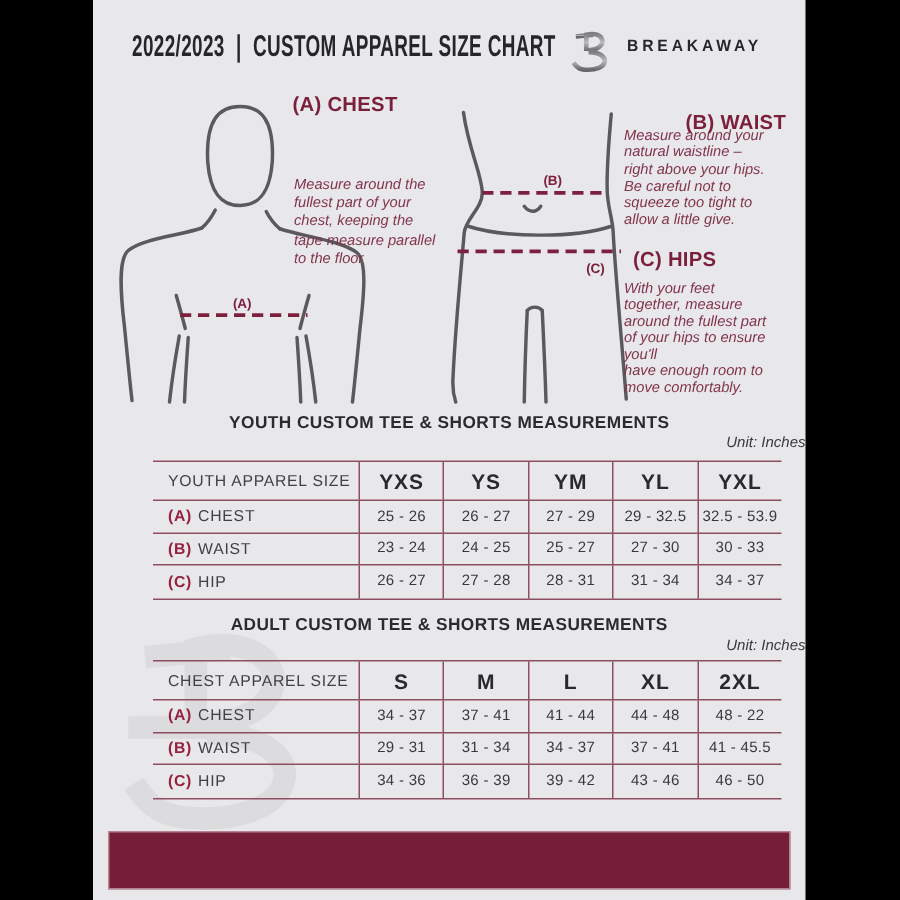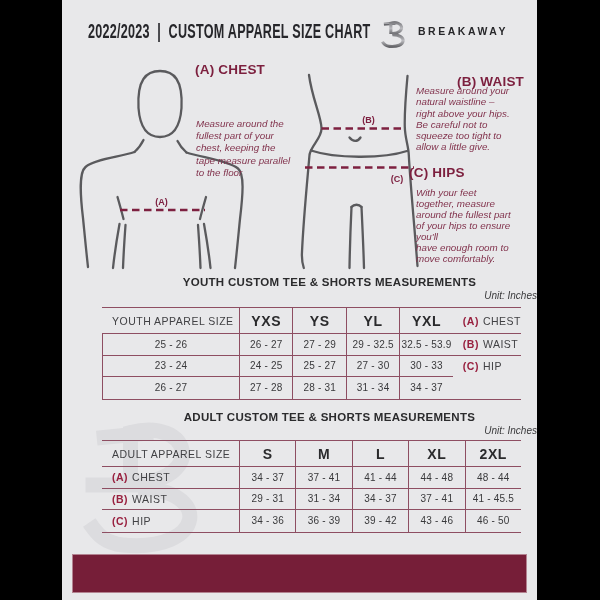--- a/index.html
+++ b/index.html
@@ -25,28 +25,28 @@
     transform:scaleX(.95); transform-origin:left top;
   }
   
   .sec-h { position:absolute; font-size:13.5px; font-weight:bold; color:#7c1f3e; letter-spacing:.2px; white-space:nowrap; }
   .sec-p { position:absolute; font-size:9.8px; font-style:italic; color:#82334d; white-space:pre-line; }
   .p-chest { left:134px; top:85px;  line-height:12.2px;margin-top:33px; }
   .p-waist { left:354px; top:85px;  line-height:11.3px; }
   .p-hips  { left:354px; top:187px; line-height:11.0px; }
   .h-chest { left:133px; top:62px; }
   .h-waist { left:353px; top:74px;margin-left:42px; }
-  .h-hips  { left:347px; top:165px; }
+  .h-hips  { left:360px; top:165px; }
   
   .fig path { fill:none; stroke:#5a5a5d; stroke-width:2.3; stroke-linecap:round; }
   .fig path.dash { stroke:#7d2040; stroke-width:2.5; stroke-dasharray:7.5 4.5; stroke-linecap:butt; }
   .fig text { font-family:"Liberation Sans",sans-serif; font-size:9px; font-weight:bold; fill:#7d2040; }
   
   .tbl-title { position:absolute; left:0; width:475px; text-align:center; font-weight:bold;
-               font-size:11.5px; color:#2b2b2d; letter-spacing:.3px;padding-left:30px; }
+               font-size:11.5px; color:#2b2b2d; letter-spacing:.3px; }
   .tbl-unit  { position:absolute; left:0; width:475px; text-align:right; font-style:italic;
                font-size:10px; color:#3a3a3c; }
   .size-table {
     position:absolute; left:40px; width:419px; display:grid;
     grid-template-columns:137px repeat(5,1fr);
     border-top:1.5px solid #8e4e62; border-bottom:1.5px solid #8e4e62;
     z-index:2;
   }
   .c { display:flex; align-items:center; justify-content:center; }
   .hb { border-bottom:1.5px solid #8e4e62; }
@@ -147,20 +147,21 @@
 you'll
 have enough room to
 move comfortably.</div>
 
     <div class="tbl-title" style="top:276px;">YOUTH CUSTOM TEE &amp; SHORTS MEASUREMENTS</div>
     <div class="tbl-unit" style="top:290px;">Unit: Inches</div>
     <div class="size-table" style="top:307px; grid-template-rows:26px 21.5px 21.5px 21.5px;">
       <div class="c label-c hb">YOUTH APPAREL SIZE</div>
       <div class="c col-h hb vb">YXS</div>
       <div class="c col-h hb vb">YS</div>
+      <div class="c col-h hb vb">YM</div>
       <div class="c col-h hb vb">YL</div>
       <div class="c col-h hb vb">YXL</div>
 
       <div class="c label-c hb">
         <span class="k">(A)</span>
         <span>CHEST</span>
       </div>
       <div class="c hb vb val">25 - 26</div>
       <div class="c hb vb val">26 - 27</div>
       <div class="c hb vb val">27 - 29</div>
@@ -184,36 +185,36 @@
       <div class="c vb val">26 - 27</div>
       <div class="c vb val">27 - 28</div>
       <div class="c vb val">28 - 31</div>
       <div class="c vb val">31 - 34</div>
       <div class="c vb val">34 - 37</div>
     </div>
 
     <div class="tbl-title" style="top:411px;">ADULT CUSTOM TEE &amp; SHORTS MEASUREMENTS</div>
     <div class="tbl-unit" style="top:425px;">Unit: Inches</div>
     <div class="size-table" style="top:440px; grid-template-rows:26px 21.5px 21.5px 21.5px;">
-      <div class="c label-c hb">ADULT APPAREL SIZE</div>
+      <div class="c label-c hb">CHEST APPAREL SIZE</div>
       <div class="c col-h hb vb">S</div>
       <div class="c col-h hb vb">M</div>
       <div class="c col-h hb vb">L</div>
       <div class="c col-h hb vb">XL</div>
       <div class="c col-h hb vb">2XL</div>
 
       <div class="c label-c hb">
         <span class="k">(A)</span>
         <span>CHEST</span>
       </div>
       <div class="c hb vb val">34 - 37</div>
       <div class="c hb vb val">37 - 41</div>
       <div class="c hb vb val">41 - 44</div>
       <div class="c hb vb val">44 - 48</div>
-      <div class="c hb vb val">48 - 44</div>
+      <div class="c hb vb val">48 - 22</div>
 
       <div class="c label-c hb">
         <span class="k">(B)</span>
         <span>WAIST</span>
       </div>
       <div class="c hb vb val">29 - 31</div>
       <div class="c hb vb val">31 - 34</div>
       <div class="c hb vb val">34 - 37</div>
       <div class="c hb vb val">37 - 41</div>
       <div class="c hb vb val">41 - 45.5</div>

